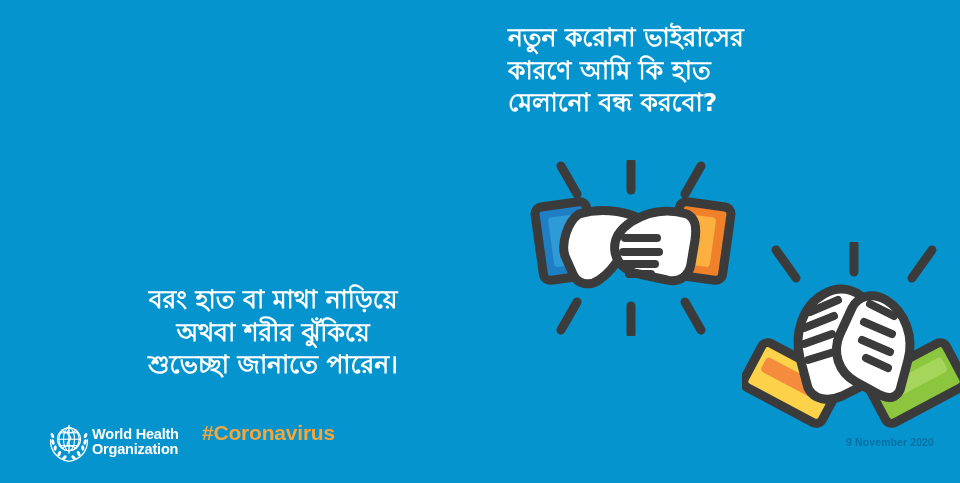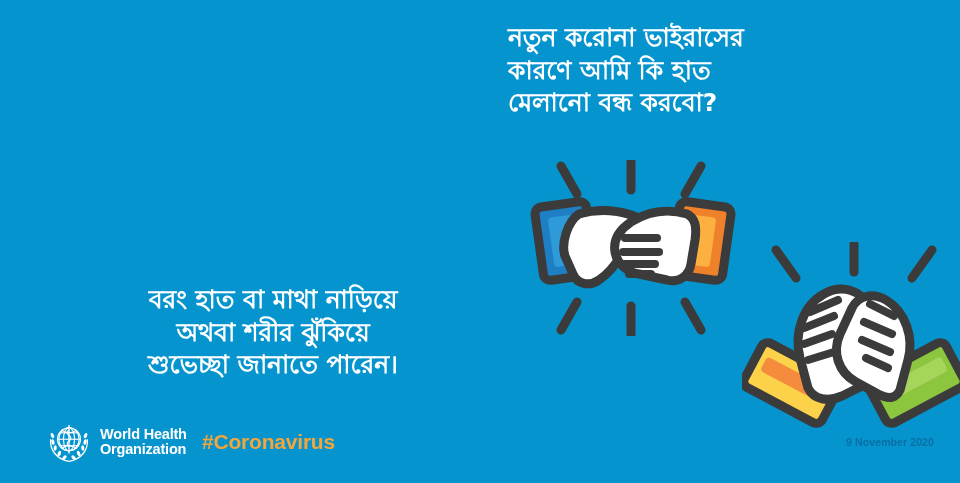--- a/index.html
+++ b/index.html
@@ -71,36 +71,36 @@
   
   #footer {
     position:absolute;
     left:0; bottom:0;
     width:960px; height:78px;
   }
 
   #who-logo {
     position:absolute;
     left:46px; top:14px;
-    display:flex; align-items:center; gap:8px;
+    display:flex; align-items:center; 
   }
   #who-emblem { width:46px; height:46px; display:block; }
   #who-wordmark {
     color:#ffffff;
     font-family:"Liberation Sans", sans-serif;
     font-weight:700;
     font-size:14.5px;
     line-height:1.06;
     white-space:pre-line;
     letter-spacing:-0.2px;
   }
 
   #hashtags {
     position:absolute;
-    left:202px; top:25px;
+    left:202px; top:16px;
     display:flex; gap:28px;
     color:#f2a63b;
     font-family:"Liberation Sans", sans-serif;
     font-weight:700;
     font-size:21px;
     letter-spacing:-0.2px;
   }
 
   #date-stamp {
     position:absolute;

